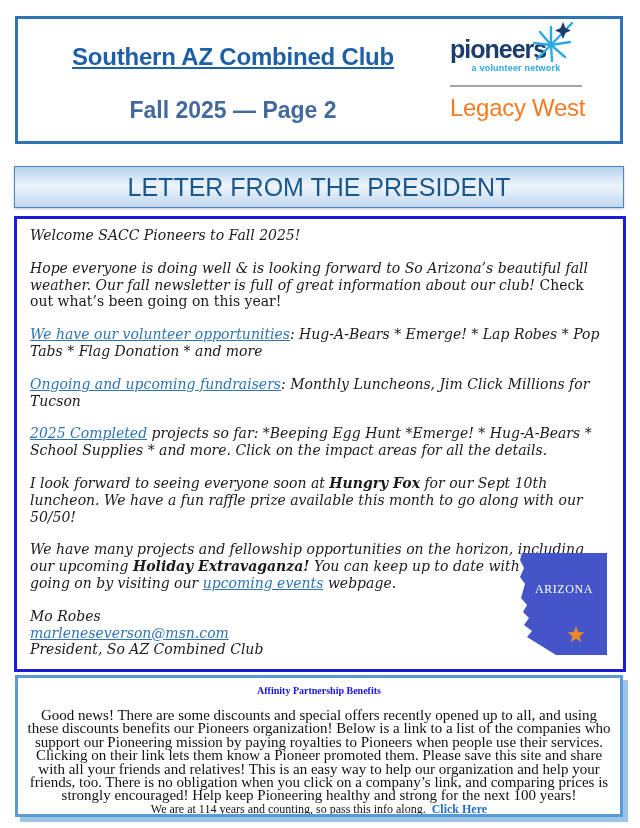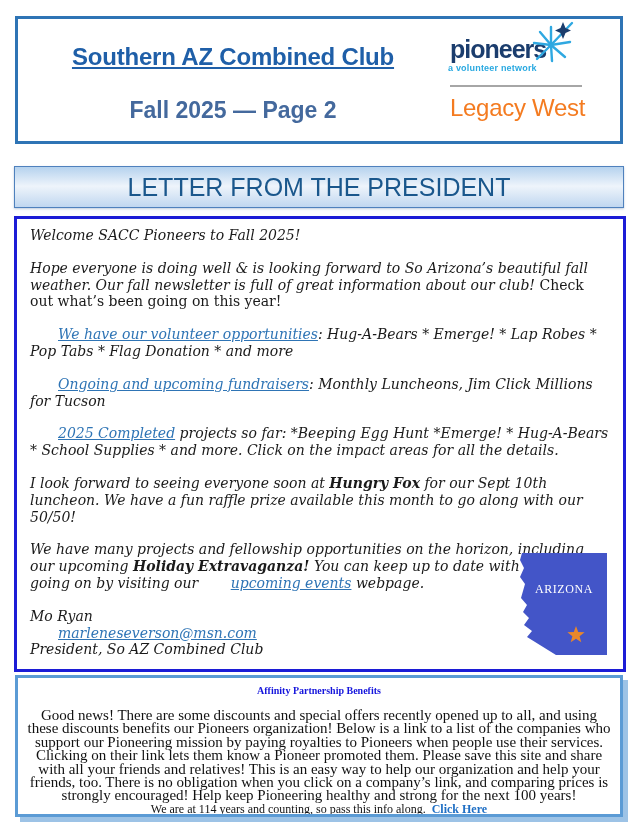--- a/index.html
+++ b/index.html
@@ -30,21 +30,21 @@
     width:172px;padding:16px 14px 8px 0;position:relative;
   }
   .brand-row{position:relative;display:inline-block;margin-left:2px;}
   .brand{
     font-size:25px;font-weight:700;color:var(--pioneers_navy);
     letter-spacing:-1px;line-height:28px;
   }
   .burst{position:absolute;right:-30px;top:-16px;}
   .tagline{
     font-size:9px;font-weight:bold;color:var(--pioneers_lightblue);
-    text-align:left;padding-right:22px;margin-top:0px;letter-spacing:0.2px;
+    text-align:center;padding-right:22px;margin-top:0px;letter-spacing:0.2px;
   }
   .divider{border-top:2px solid #a6a6a6;margin:12px 24px 7px 2px;}
   .org{
     font-size:24px;font-weight:500;color:var(--legacy_orange);
     letter-spacing:-0.3px;margin-left:2px;
   }
 
   
   .banner{
     position:absolute;left:14px;top:166px;width:610px;height:42px;
@@ -67,21 +67,21 @@
     margin:0 0 16px 0;
     font-family:"DejaVu Serif",serif;
     font-size:14px;line-height:16.8px;color:#1a1a1a;
   }
   .letter-par.tight{margin-bottom:0;}
   .seg-i{font-style:italic;}
   .seg-r{font-style:normal;}
   .seg-bi{font-style:italic;font-weight:bold;}
   .seg-link{
     font-style:italic;color:var(--link_blue);
-    text-decoration:underline;cursor:pointer;margin-left:28px;
+    text-decoration:underline;cursor:pointer;
   }
   .map{position:absolute;right:12px;bottom:12px;width:102px;height:106px;}
   .map svg{display:block;}
   .map-label{
     font-family:"Liberation Serif",serif;font-size:12px;
     letter-spacing:0.6px;fill:#ffffff;
   }
 
   
   .bottom-box{
@@ -139,21 +139,21 @@
 
   <div class="letter-box">
     <div>
         <p class="letter-par"><span class="seg-i">Welcome SACC Pioneers to Fall 2025!</span></p>
         <p class="letter-par"><span class="seg-i">Hope everyone is doing well &amp; is looking forward to So Arizona’s beautiful fall weather.  Our fall newsletter is full of great information about our club!</span><span class="seg-r"> Check out what’s been going on this year!</span></p>
         <p class="letter-par"><span class="seg-link">We have our volunteer opportunities</span><span class="seg-i">:  Hug-A-Bears * Emerge! * Lap Robes * Pop Tabs * Flag Donation * and more</span></p>
         <p class="letter-par"><span class="seg-link">Ongoing and upcoming fundraisers</span><span class="seg-i">: Monthly Luncheons, Jim Click Millions for Tucson</span></p>
         <p class="letter-par"><span class="seg-link">2025 Completed</span><span class="seg-i"> projects so far: *Beeping Egg Hunt *Emerge! * Hug-A-Bears * School Supplies * and more. Click on the impact areas for all the details.</span></p>
         <p class="letter-par"><span class="seg-i">I look forward to seeing everyone soon at </span><span class="seg-bi">Hungry Fox</span><span class="seg-i"> for our Sept 10th luncheon. We have a fun raffle prize available this month to go along with our 50/50!</span></p>
         <p class="letter-par"><span class="seg-i">We have many projects and fellowship opportunities on the horizon, including our upcoming </span><span class="seg-bi">Holiday Extravaganza!</span><span class="seg-i">  You can keep up to date with everything going on by visiting our </span><span class="seg-link">upcoming events</span><span class="seg-i"> webpage.</span></p>
-        <p class="letter-par tight"><span class="seg-i">Mo Ryan</span></p>
+        <p class="letter-par tight"><span class="seg-i">Mo Robes</span></p>
         <p class="letter-par tight"><span class="seg-link">marleneseverson@msn.com</span></p>
         <p class="letter-par"><span class="seg-i">President, So AZ Combined Club</span></p>
       </div>
     <div class="map">
       <svg width="102" height="106" viewBox="0 0 100 106">
         <polygon fill="#4355C8" points="12,2 97,2 97,104 46,104 17,86 22,80 14,74 19,67 13,61 17,54 11,47 15,33 10,26 14,17 10,9"></polygon>
         <text class="map-label" x="54" y="42" text-anchor="middle">ARIZONA</text>
         <polygon fill="#E8872B" points="66,75 68.2,80.9 74.6,81.2 69.6,85.2 71.3,91.3 66,87.8 60.7,91.3 62.4,85.2 57.4,81.2 63.8,80.9"></polygon>
       </svg>
     </div>

